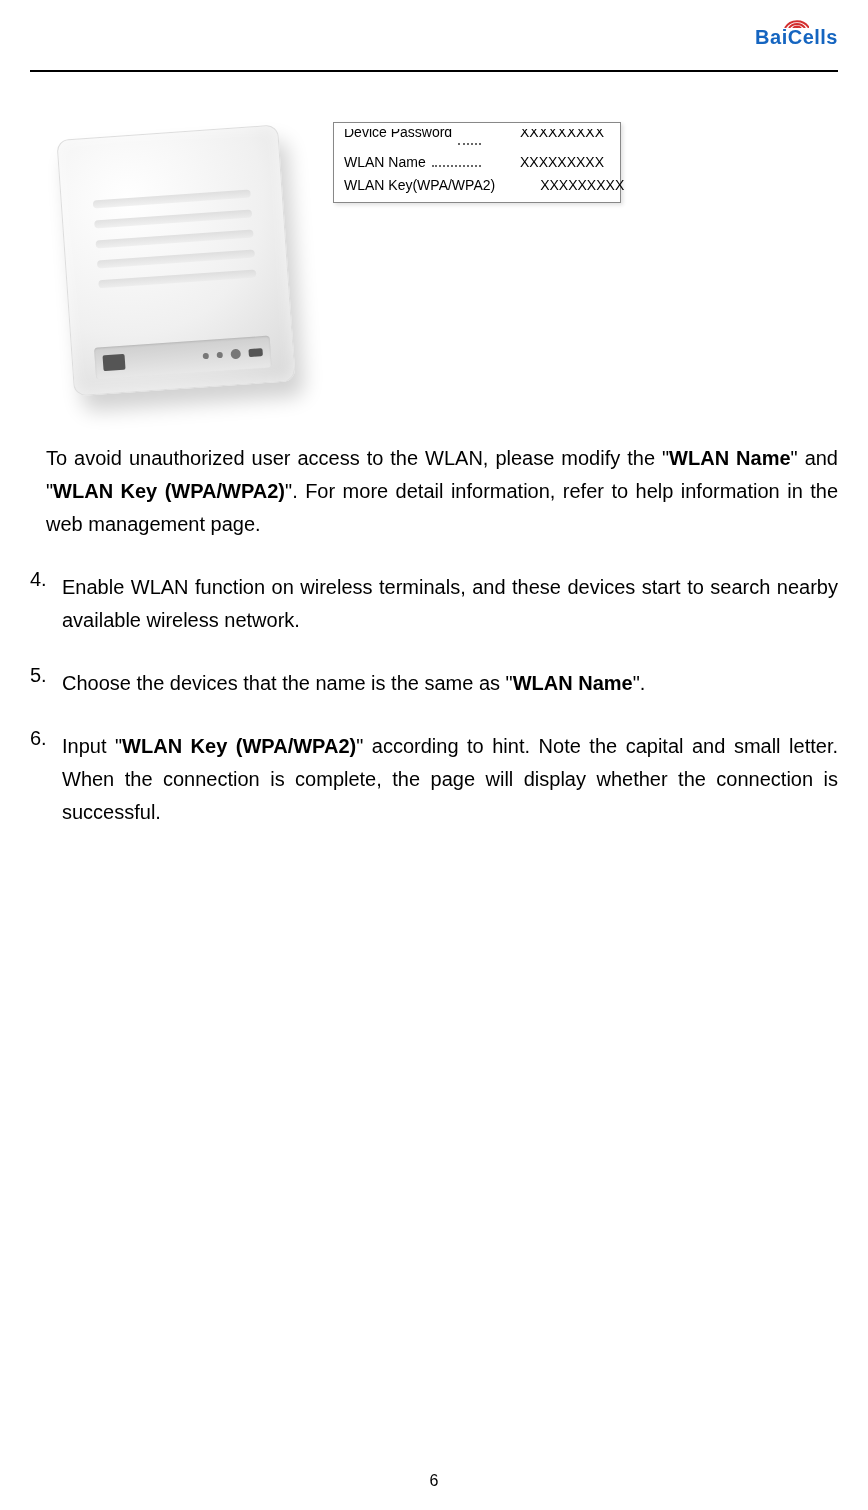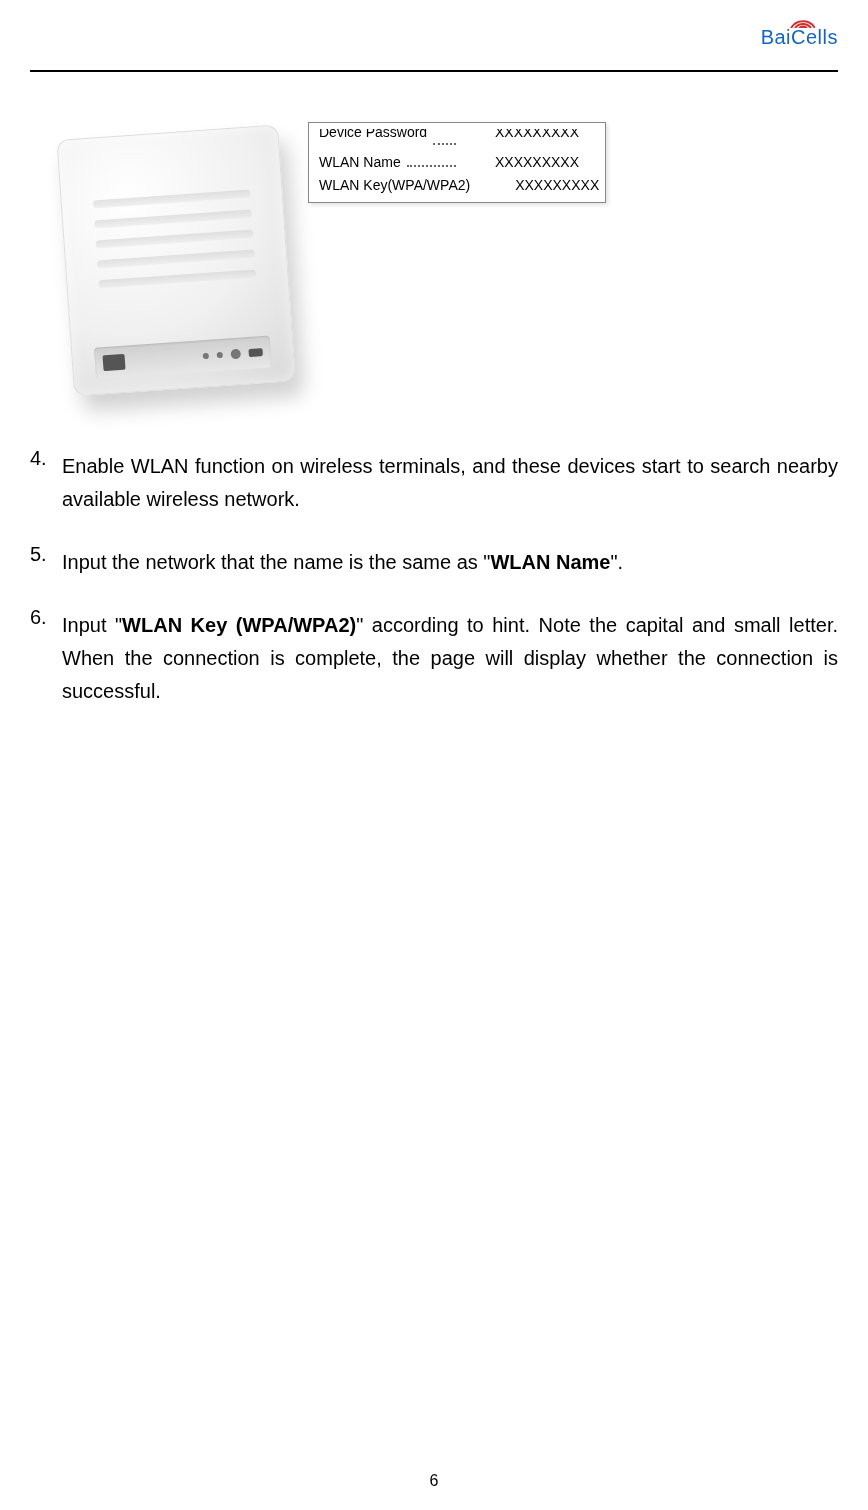--- a/index.html
+++ b/index.html
@@ -28,21 +28,21 @@
   }
   .logo-signal {
     position: relative;
     width: 28px;
     height: 18px;
     margin-left: 26px;
     margin-bottom: -2px;
   }
   .logo-text {
     font-size: 20px;
-    font-weight: normal;
+    font-weight: bold;
     color: #1565c0;
     letter-spacing: 0.5px;
   }
   .logo-text .cells {
     color: #1565c0;
   }
   .hr {
     border: none;
     border-top: 2px solid #000;
     margin: 0 0 30px 0;
@@ -102,27 +102,27 @@
   .port {
     background: #666;
     border-radius: 2px;
   }
   .port.lan { width: 22px; height: 16px; background:#555; }
   .port.small { width: 6px; height: 6px; border-radius: 50%; background:#777; }
   .port.btn { width: 10px; height: 10px; border-radius: 50%; background:#777; }
   .port.usb { width: 14px; height: 8px; background:#555; }
   .label-box {
     position: absolute;
-    left: 268px;
+    left: 293px;
     top: 20px;
     width: 260px;
     border: 1px solid #888;
     background: #fff;
     font-size: 14px;
-    padding: 6px 26px 6px 10px;
+    padding: 6px 16px 6px 10px;
     box-shadow: 2px 2px 4px rgba(0,0,0,0.12);
   }
   .label-row {
     display: flex;
     align-items: baseline;
     line-height: 1.6;
   }
   .label-name {
     white-space: nowrap;
   }
@@ -229,32 +229,35 @@
       <div class="label-row">
         <span class="label-name">WLAN Key(WPA/WPA2)</span>
         <span class="label-dots"></span>
         <span class="label-val">XXXXXXXXX</span>
       </div>
     </div>
   </div>
 
   <div class="content">
 
+    <p class="para-avoid">
+      <span>To avoid unauthorized user access to the WLAN, please modify the "</span><b>WLAN Name</b><span>" and "</span><b>WLAN Key (WPA/WPA2)</b><span>". For more detail information, refer to help information in the web management page.</span>
+    </p>
 
     <div class="num-item">
       <div class="num">4.</div>
       <div class="num-body">
         <span>Enable WLAN function on wireless terminals, and these devices start to search nearby available wireless network.</span>
       </div>
     </div>
 
     <div class="num-item">
       <div class="num">5.</div>
       <div class="num-body" style="text-align:left">
-        <span>Input the network that the name is the same as "</span><b>WLAN Name</b><span>".</span>
+        <span>Choose the devices that the name is the same as "</span><b>WLAN Name</b><span>".</span>
       </div>
     </div>
 
     <div class="num-item">
       <div class="num">6.</div>
       <div class="num-body">
         <span>Input "</span><b>WLAN Key (WPA/WPA2)</b><span>" according to hint. Note the capital and small letter. When the connection is complete, the page will display whether the connection is successful.</span>
       </div>
     </div>
 

